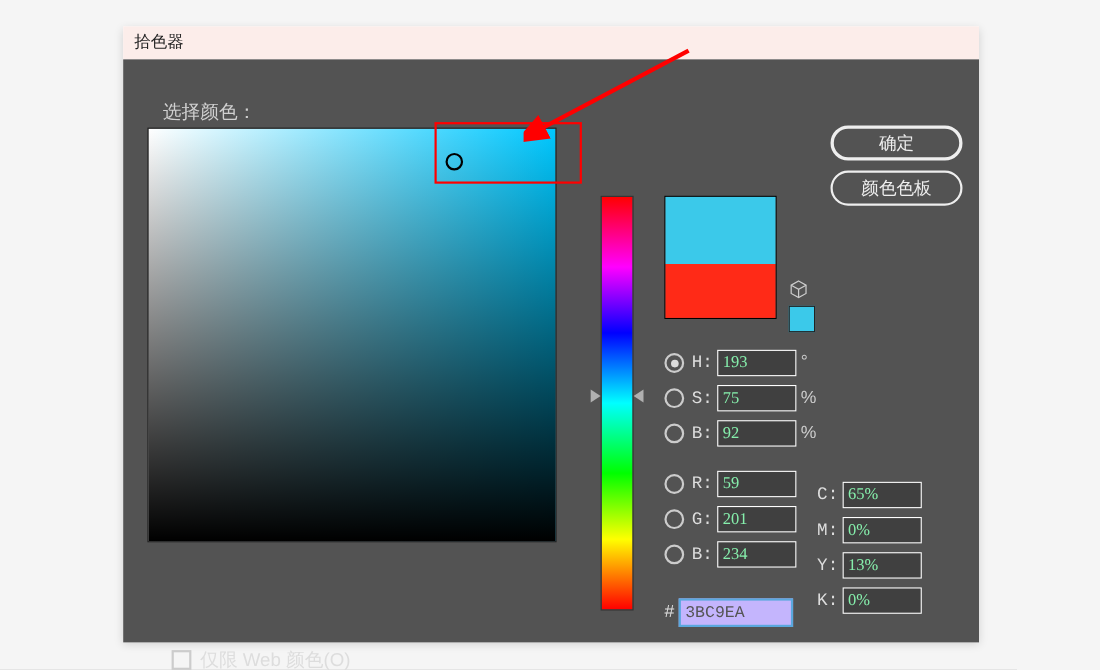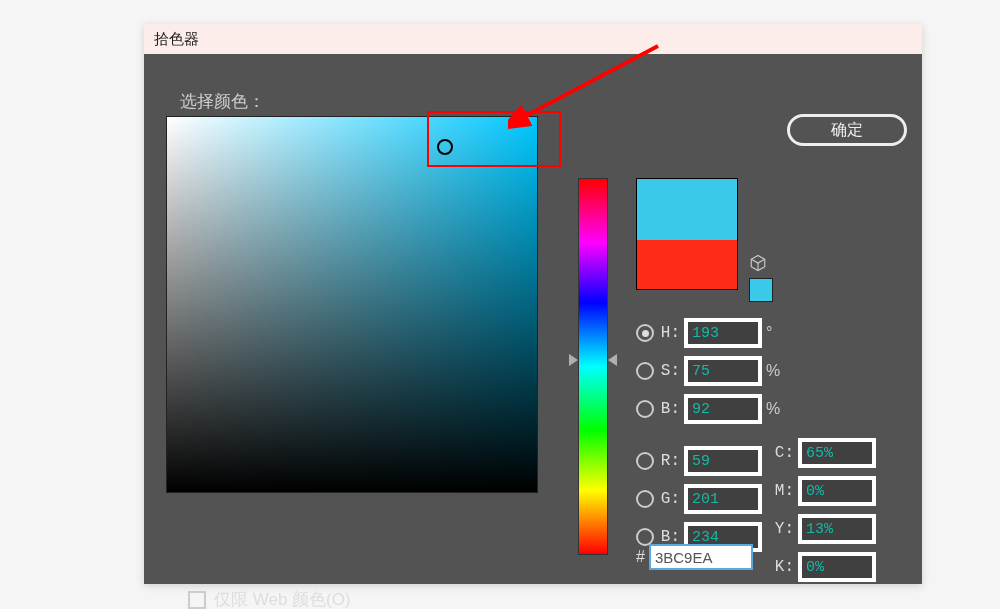--- a/index.html
+++ b/index.html
@@ -12,21 +12,20 @@
       position: relative;
     }
     .dialog {
       position: absolute;
       left: 112px;
       top: 24px;
       width: 778px;
       height: 560px;
       background: #fff;
       box-shadow: 0 2px 8px rgba(0,0,0,0.15);
-      margin-left: 32px;
     }
     .titlebar {
       background: #fcedea;
       height: 30px;
       padding: 0 10px;
       font-size: 15px;
       line-height: 30px;
       color: #222;
       border-bottom: 1px solid #ddd;
     }
@@ -193,25 +192,25 @@
     }
     .fld-label {
       width: 20px;
       text-align: right;
       font-family: "Courier New", monospace;
     }
     .fld-input {
       width: 62px;
       height: 22px;
       background: #404040;
-      border: 4px solid #ffffff;
-      color: #14b8a6;
+      border: 1px solid #ffffff;
+      color: #86efac;
       font-size: 15px;
       padding: 0 4px;
-      font-family: Liberation Mono, monospace;
+      font-family: Liberation Serif, serif;
     }
     .fld-unit {
       width: 12px;
       color: #ccc;
     }
     .cmyk {
       position: absolute;
       left: 608px;
       top: 322px;
       display: flex;
@@ -226,26 +225,26 @@
       top: 428px;
       display: flex;
       align-items: center;
       gap: 4px;
       color: #ddd;
       font-size: 16px;
     }
     .hex-input {
       width: 92px;
       height: 22px;
-      background: #ffffff;
+      background: #c4b5fd;
       border: 2px solid #5aa8de;
       color: #555;
       font-size: 15px;
       padding: 0 4px;
-      font-family: Liberation Sans, sans-serif;
+      font-family: Liberation Mono, monospace;
     }
     .web-only {
       position: absolute;
       left: 22px;
       top: 472px;
       display: flex;
       align-items: center;
       gap: 8px;
       color: #ddd;
       font-size: 17px;
@@ -358,16 +357,17 @@
       </div>
 
       <div class="web-only">
         <span class="checkbox"></span>
         <span>仅限 Web 颜色(O)</span>
       </div>
     </div>
 
     <div class="button-stack">
       <button class="pill-btn">确定</button>
+      <button class="pill-btn">颜色色板</button>
     </div>
 
   </div>
 </div>
 
 </body></html>

